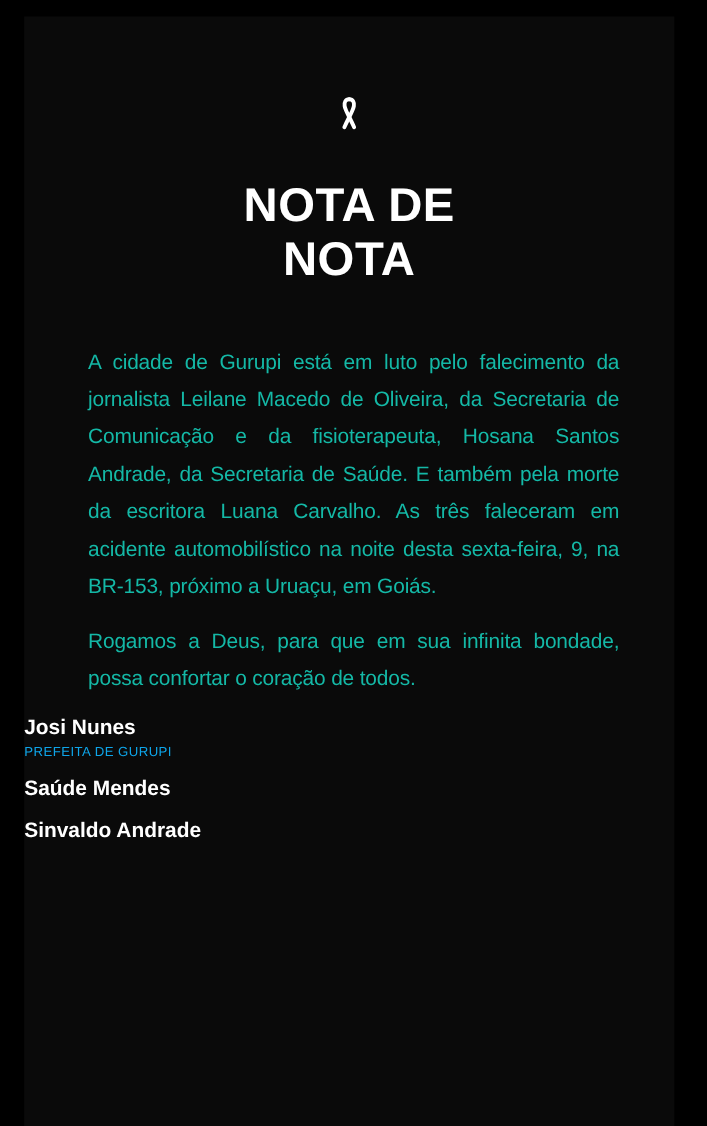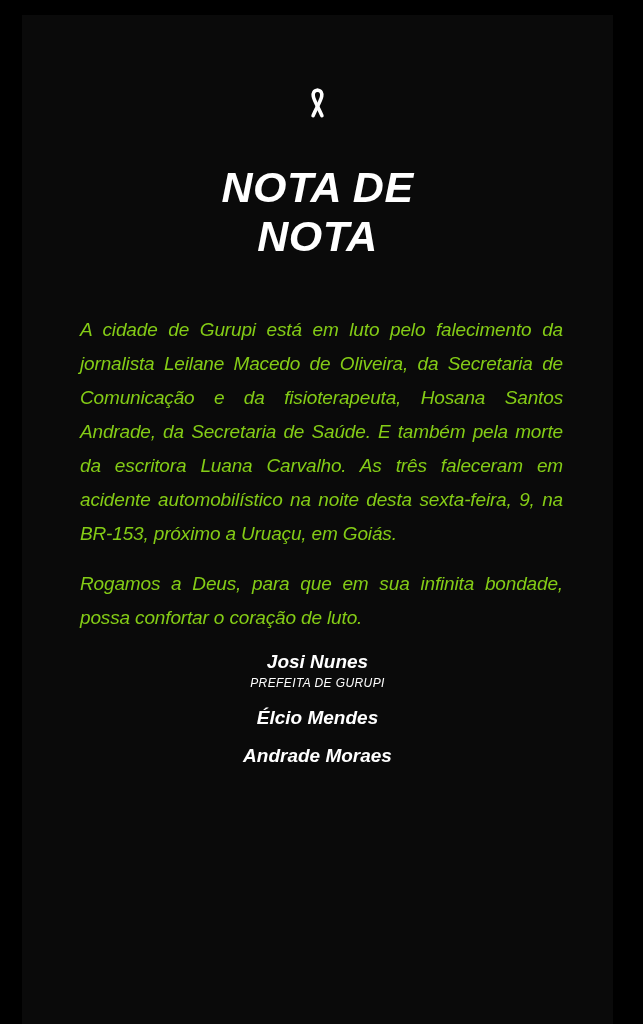--- a/index.html
+++ b/index.html
@@ -9,21 +9,20 @@
     height: 1024px;
     background: #000000;
     overflow: hidden;
     font-family: "Liberation Sans", sans-serif;
   }
   .stage {
     position: relative;
     width: 643px;
     height: 1024px;
     background: #000000;
-    font-style: italic;
   }
   .card {
     position: absolute;
     left: 22px;
     top: 15px;
     width: 591px;
     height: 1009px;
     background: #0a0a0a;
     box-sizing: border-box;
     text-align: center;
@@ -40,44 +39,44 @@
     color: #ffffff;
     font-size: 43px;
     line-height: 49px;
     font-weight: 700;
     letter-spacing: 0.5px;
   }
   .body-text {
     margin-top: 52px;
     padding: 0 50px 0 58px;
     text-align: justify;
-    color: #84cc16;
+    color: #14b8a6;
     font-size: 19px;
     line-height: 34px;
     letter-spacing: -0.15px;
   }
   .body-text p {
     margin: 0 0 16px 0;
   }
   .signatures {
     margin-top: 10px;
-    text-align: center;
+    text-align: left;
   }
   .sig-block {
     margin-bottom: 16px;
   }
   .sig-name {
     color: #ffffff;
     font-size: 19px;
     line-height: 22px;
     font-weight: 700;
   }
   .sig-role {
     margin-top: 3px;
-    color: #ffffff;
+    color: #0ea5e9;
     font-size: 12px;
     line-height: 15px;
     letter-spacing: 0.4px;
   }
 </style>
 </head>
 <body>
 
 <div class="stage">
   <div class="card">
@@ -89,30 +88,30 @@
       </svg>
     </div>
 
     <div class="title">
       <div>NOTA DE</div>
       <div>NOTA</div>
     </div>
 
     <div class="body-text">
       <p>A cidade de Gurupi está em luto pelo falecimento da jornalista Leilane Macedo de Oliveira, da Secretaria de Comunicação e da fisioterapeuta, Hosana Santos Andrade, da Secretaria de Saúde. E também pela morte da escritora Luana Carvalho. As três faleceram em acidente automobilístico na noite desta sexta-feira, 9, na BR-153, próximo a Uruaçu, em Goiás.</p>
-      <p>Rogamos a Deus, para que em sua infinita bondade, possa confortar o coração de luto.</p>
+      <p>Rogamos a Deus, para que em sua infinita bondade, possa confortar o coração de todos.</p>
     </div>
 
     <div class="signatures">
       <div class="sig-block">
         <div class="sig-name">Josi Nunes</div>
         <div class="sig-role">PREFEITA DE GURUPI</div>
       </div>
       <div class="sig-block">
-        <div class="sig-name">Élcio Mendes</div>
+        <div class="sig-name">Saúde Mendes</div>
       </div>
       <div class="sig-block">
-        <div class="sig-name">Andrade Moraes</div>
+        <div class="sig-name">Sinvaldo Andrade</div>
       </div>
     </div>
 
   </div>
 </div>
 
 </body></html>

